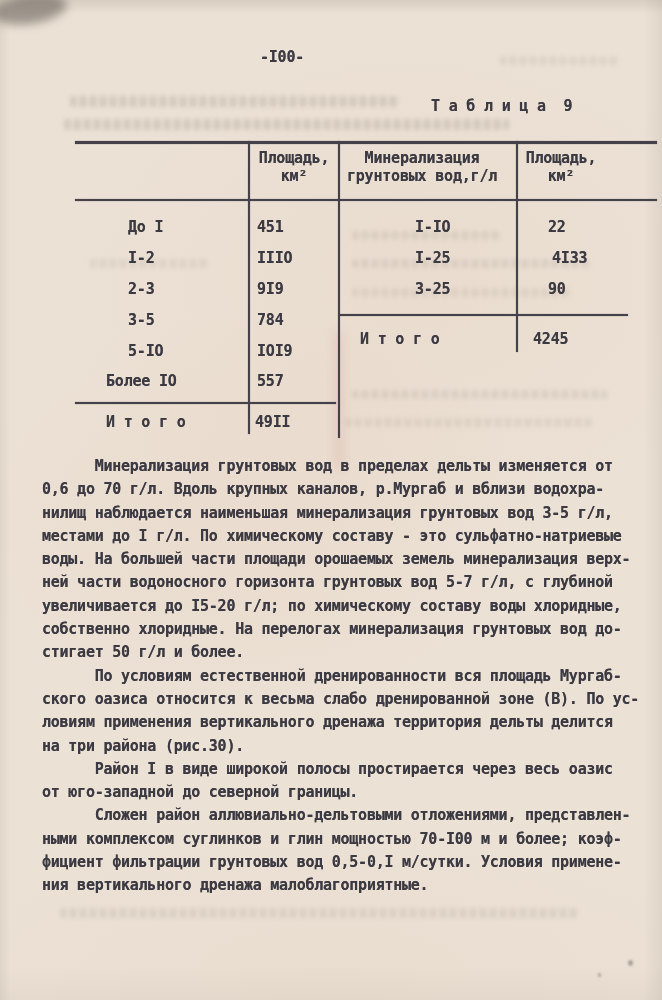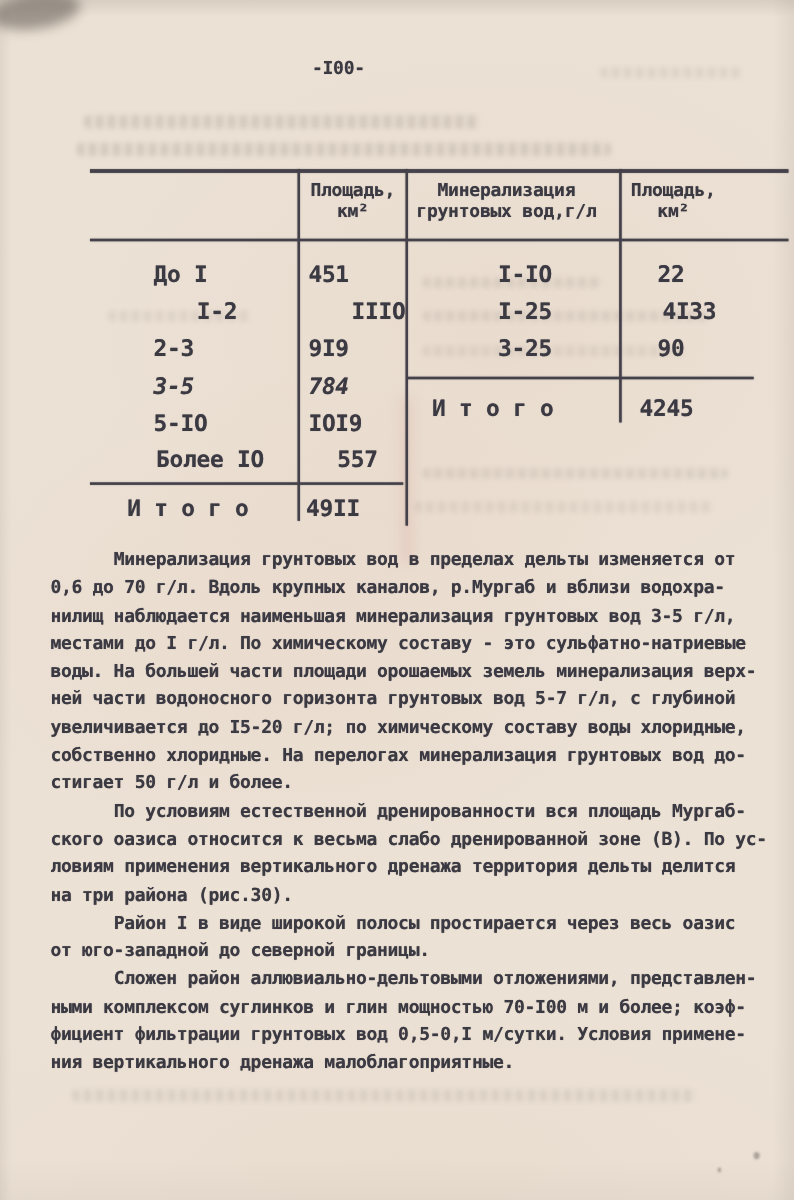--- a/index.html
+++ b/index.html
@@ -34,23 +34,23 @@
 
   
   .th{position:absolute;top:149px;font-size:15px;letter-spacing:-0.2px;line-height:18px;
       text-align:center;white-space:pre;z-index:3;text-shadow:0 0 0.6px rgba(59,57,66,0.65);}
   .th0{left:78px;width:168px;}
   .th1{left:250px;width:88px;}
   .th2{left:340px;width:164px;}
   .th3{left:508px;width:106px;}
 
   
-  .cell{position:absolute;font-size:19px;letter-spacing:-0.2px;white-space:pre;z-index:3;
+  .cell{position:absolute;font-size:15px;letter-spacing:-0.2px;white-space:pre;z-index:3;
         text-shadow:0 0 0.6px rgba(59,57,66,0.65);}
-  .lr0{top:218px;} .lr1{top:249px;margin-left:36px;} .lr2{top:280px;} .lr3{top:311px;font-style:italic;} .lr4{top:342px;} .lr5{top:372px;margin-left:24px;}
+  .lr0{top:218px;} .lr1{top:249px;} .lr2{top:280px;} .lr3{top:311px;} .lr4{top:342px;} .lr5{top:372px;}
   .rr0{top:218px;} .rr1{top:249px;} .rr2{top:280px;}
   .col1{left:128px;} .col1-wide{left:106px;}
   .col2{left:257px;}
   .col3{left:415px;}
   .col4{left:535px;margin-left:17px;} .col4-narrow{left:548px;}
   .lt-label{left:106px;top:413px;} .lt-value{left:255px;top:413px;}
   .rt-label{left:360px;top:330px;} .rt-value{left:533px;top:330px;}
 
   
   .body-text{position:absolute;left:42px;top:455px;width:608px;z-index:3;}
@@ -79,20 +79,21 @@
   <div class="ghost" style="left:352px;top:259px;width:240px;height:9px;opacity:.7;"></div>
   <div class="ghost" style="left:352px;top:288px;width:220px;height:9px;opacity:.6;"></div>
   <div class="ghost" style="left:352px;top:390px;width:255px;height:9px;opacity:.7;"></div>
   <div class="ghost" style="left:345px;top:418px;width:250px;height:9px;opacity:.6;"></div>
   <div class="ghost" style="left:60px;top:908px;width:520px;height:10px;opacity:.7;"></div>
   <div class="pink" style="left:333px;top:330px;width:12px;height:140px;"></div>
   <div class="speck" style="left:628px;top:960px;width:5px;height:6px;"></div>
   <div class="speck" style="left:598px;top:973px;width:3px;height:4px;"></div>
 
   <div class="txt page-number">-I00-</div>
+  <div class="txt caption">Т а б л и ц а  9</div>
 
   <div class="rule rule-top"></div>
   <div class="rule rule-head"></div>
   <div class="rule rule-v1"></div>
   <div class="rule rule-v2"></div>
   <div class="rule rule-v3"></div>
   <div class="rule rule-lsub"></div>
   <div class="rule rule-rsub"></div>
 
   <div class="th th1">Площадь,

